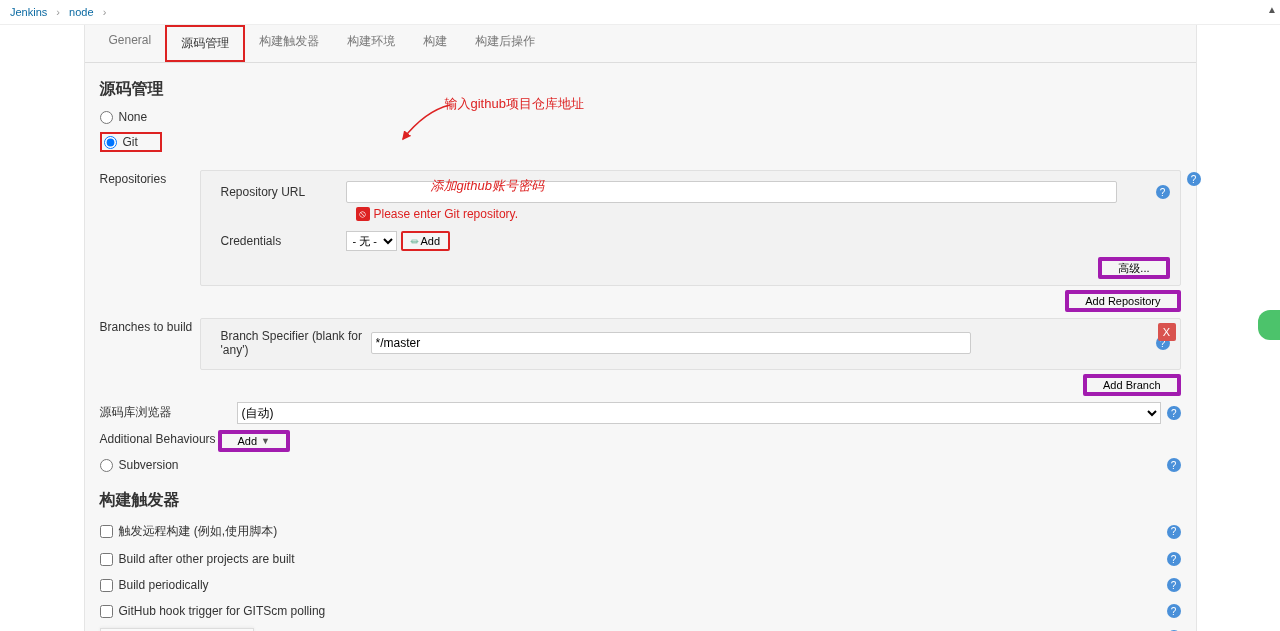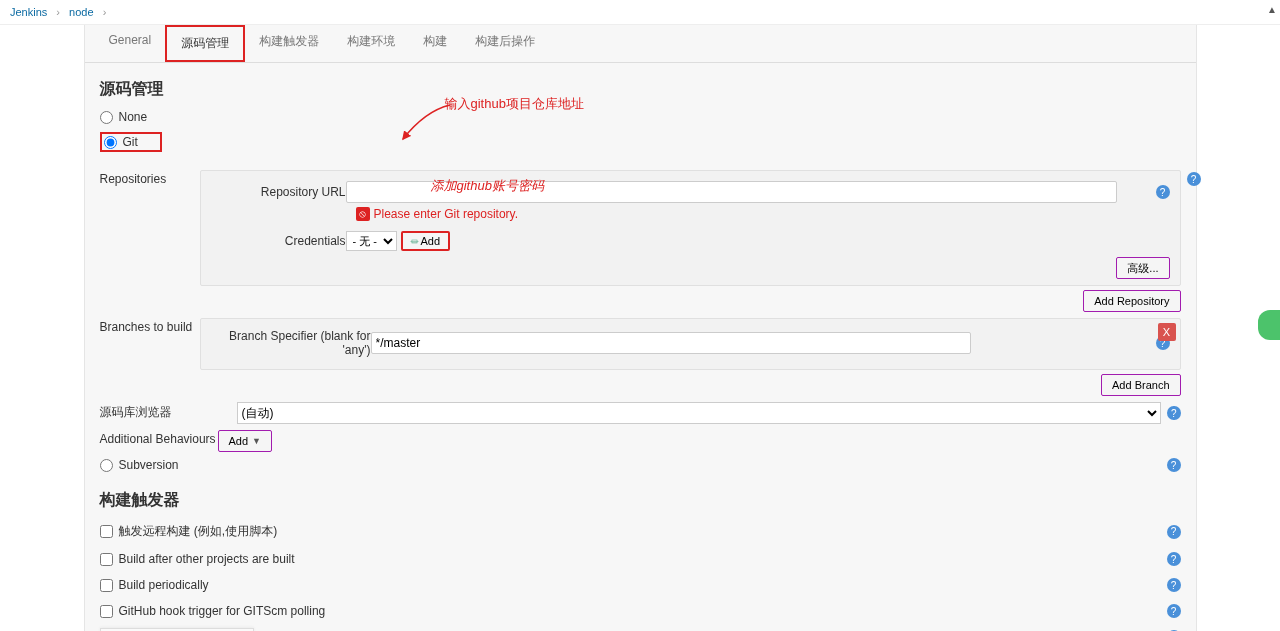--- a/index.html
+++ b/index.html
@@ -15,33 +15,33 @@
 .content { padding: 10px 15px; }
 .section-title { font-size: 16px; font-weight: bold; color: #333; margin: 6px 0 10px 0; }
 .radio-row { display: flex; align-items: center; margin: 4px 0; font-size: 12px; }
 .radio-row input { margin-right: 6px; }
 .radio-row.boxed { border: 2px solid #d22; display: inline-flex; padding: 1px 22px 1px 2px; }
 .form-row { display: flex; align-items: flex-start; margin: 6px 0; }
 .form-row .side-label { width: 100px; font-size: 12px; color: #333; padding-top: 2px; }
 .form-row .side-body { flex: 1; position: relative; }
 .inner-box { background: #f2f2f2; border: 1px solid #e0e0e0; border-radius: 2px; padding: 10px 10px 6px 10px; position: relative; }
 .inner-field { display: flex; align-items: center; margin-bottom: 6px; }
-.inner-field .lbl { width: 135px; font-size: 12px; color: #333; text-align: right; padding-left: 10px; }
+.inner-field .lbl { width: 135px; font-size: 12px; color: #333; text-align: left; padding-left: 10px; }
 .inner-field .ctrl { flex: 1; display: flex; align-items: center; }
 .text-input { width: 96%; height: 22px; border: 1px solid #ccc; border-radius: 2px; padding: 0 4px; font-size: 12px; }
 .branch-input { width: 600px; height: 22px; border: 1px solid #ccc; border-radius: 2px; padding: 0 4px; font-size: 12px; }
 .error-row { display: flex; align-items: center; margin-left: 145px; margin-bottom: 10px; margin-top: -2px; }
 .error-icon { width: 14px; height: 14px; background: #d22; border-radius: 2px; display: flex; align-items: center; justify-content: center; color: #fff; font-size: 10px; margin-right: 4px; }
 .error-text { color: #d22; font-size: 12px; }
 .select-sm { height: 20px; font-size: 11px; border: 1px solid #ccc; background: #fff; padding: 0 2px; }
 .btn-sm { height: 20px; font-size: 11px; border: 1px solid #bbb; background: #f5f5f5; border-radius: 2px; padding: 0 8px; cursor: pointer; display: inline-flex; align-items: center; }
 .btn-sm.boxed { border: 2px solid #d22; }
 .key-ico { color: #5a8; font-size: 10px; margin-right: 2px; }
 .btn-row-right { text-align: right; margin-top: 6px; }
-.btn { height: 22px; font-size: 11px; border: 1px solid #a21caf; background: #f5f5f5; border-radius: 2px; padding: 0 10px; cursor: pointer; }
+.btn { height: 22px; font-size: 11px; border: 4px solid #a21caf; background: #f5f5f5; border-radius: 2px; padding: 0 16px; cursor: pointer; }
 .btn.add { display: inline-flex; align-items: center; }
 .btn.add .caret { margin-left: 4px; font-size: 9px; color: #555; }
 .help-icon { width: 14px; height: 14px; border-radius: 50%; background: #4a90d9; color: #fff; font-size: 10px; display: inline-flex; align-items: center; justify-content: center; cursor: pointer; }
 .help-abs-right { position: absolute; right: -20px; top: 6px; }
 .help-inline-right-edge { margin-left: auto; }
 .x-del { width: 18px; height: 18px; background: #d9534f; color: #fff; font-size: 11px; border: none; border-radius: 2px; cursor: pointer; position: absolute; right: 4px; top: 4px; }
 .wide-select { width: 100%; height: 22px; border: 1px solid #ccc; font-size: 12px; background: #fff; margin-left: 37px; }
 .wide-input-row { display: flex; align-items: center; }
 .checkbox-row { display: flex; align-items: center; margin: 12px 0; font-size: 12px; }
 .checkbox-row input { margin-right: 6px; }

